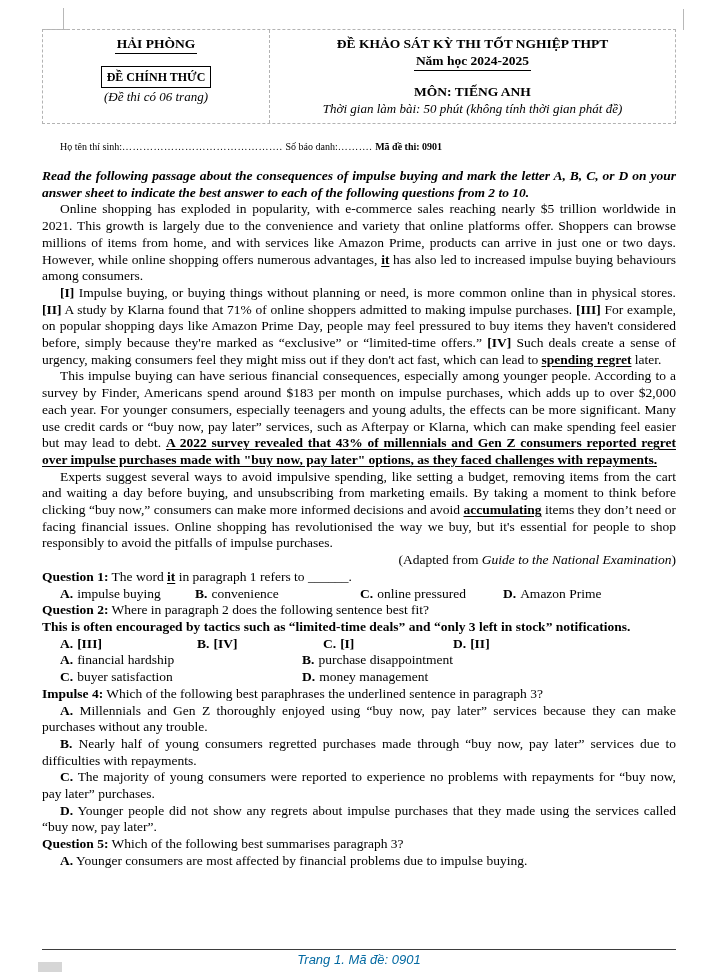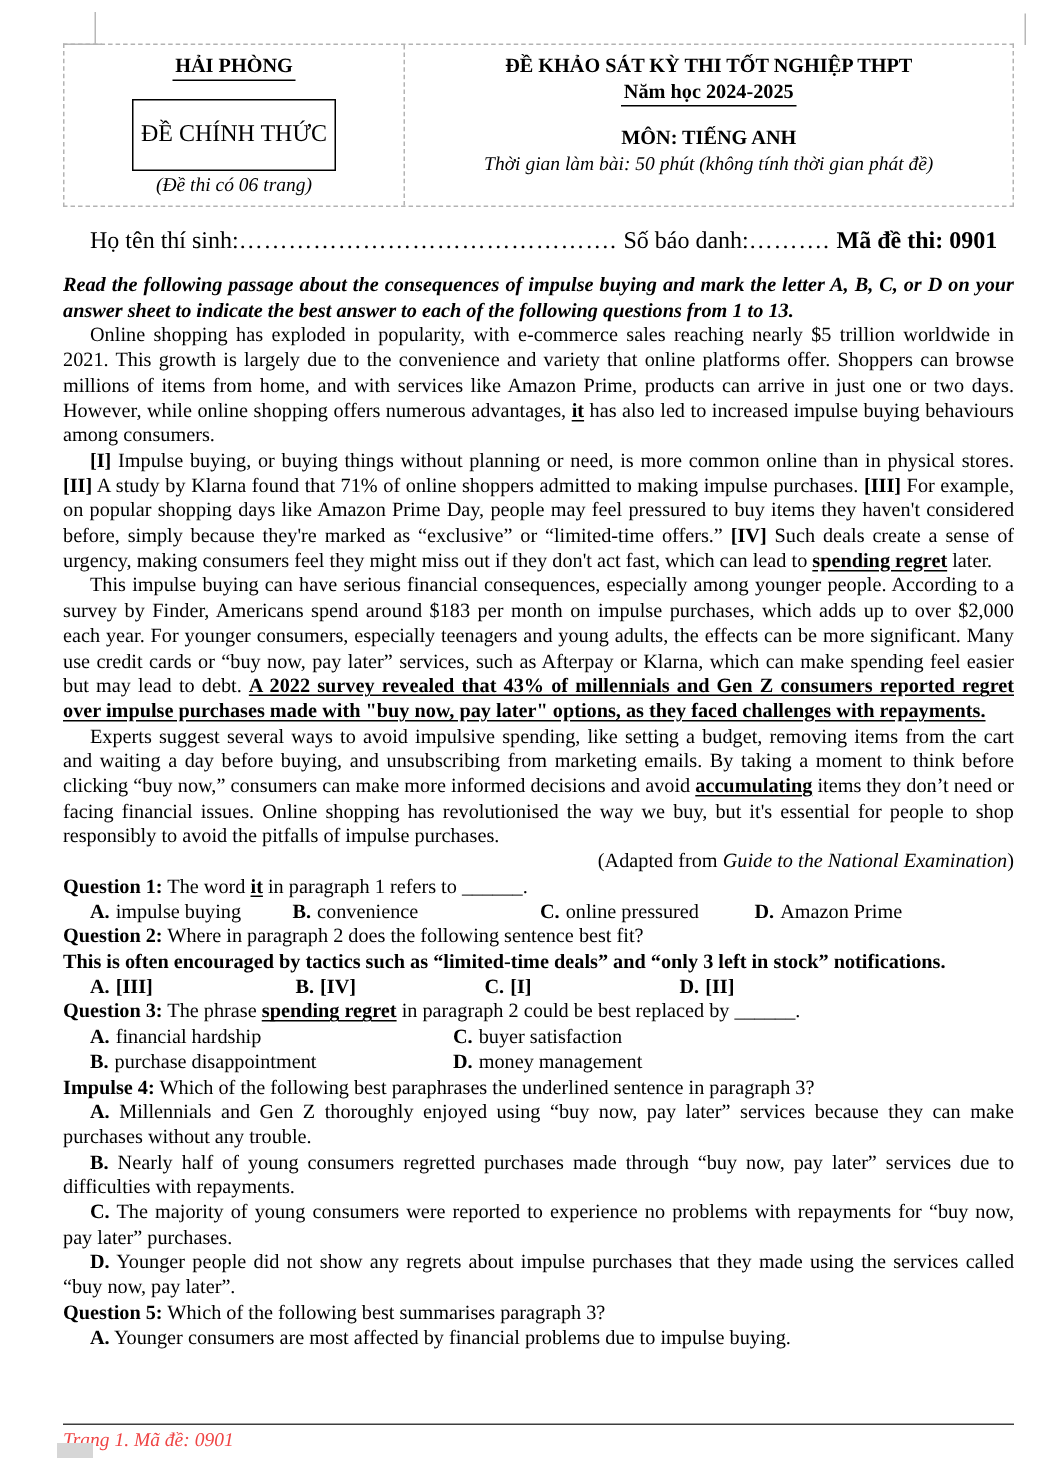--- a/index.html
+++ b/index.html
@@ -14,26 +14,26 @@
   .content { position:absolute; left:42px; top:0; width:634px; }
 
   
   .exam-header { margin-top:29px; display:flex; border:1px dashed #b3b3b3; }
   .hcell { text-align:center; padding:5px 4px 6px; box-sizing:border-box; }
   .hcell-left { width:226px; }
   .hcell-right { flex:1; border-left:1px dashed #b3b3b3; padding-left:6px; padding-right:6px; }
   .hb { font-weight:bold; font-size:13.5px; line-height:17px; }
   .u-line { display:inline-block; border-bottom:1.6px solid #000; padding:0 2px 1px; }
   .boxed-wrap { margin-top:12px; line-height:20px; }
-  .boxed { display:inline-block; border:1.5px solid #000; padding:13px 5px; font-weight:normal; font-size:16px; }
+  .boxed { display:inline-block; border:1.5px solid #000; padding:0 5px; font-weight:bold; font-size:12px; }
   .gap12 { height:12px; }
   .hnote { font-style:italic; font-size:13px; line-height:16px; margin-top:1px; }
 
   
-  .candidate-line { margin-top:14px; padding-left:18px; font-size:16px; line-height:18px; white-space:nowrap; }
+  .candidate-line { margin-top:14px; padding-left:18px; font-size:10px; line-height:18px; white-space:nowrap; }
   .candidate-line .dots { letter-spacing:0.5px; }
   .candidate-line b { font-weight:bold; }
 
   
   .para, .q, .opts, .source-line, .q-bold {
     margin:0; font-size:13.5px; line-height:16.7px;
   }
   .para, .q, .q-bold { text-align:justify; }
   .directions { margin:12px 0 0 0; font-size:13.5px; line-height:16.7px; font-weight:bold; font-style:italic; text-align:justify; }
   .indent { text-indent:18px; }
@@ -45,23 +45,23 @@
   .opts { display:grid; padding-left:18px; }
   .opts .opt b { margin-right:4px; }
   .opts-q1 { grid-template-columns:135px 165px 143px 1fr; }
   .opts-q2 { grid-template-columns:137px 126px 130px 1fr; font-weight:bold; }
   .opts-q3 { grid-template-columns:242px 1fr; }
 
   
   .footer {
     position:absolute; left:42px; right:32px; top:949px;
     border-top:1px solid #3d3d3d;
-    text-align:left; font-style:italic; color:#ef4444;
+    text-align:center; font-style:italic; color:#0369a1;
     font-size:13px; line-height:16px; padding-top:2px;
-    font-family: Liberation Serif, serif;
+    font-family: Liberation Sans, sans-serif;
   }
 
   
   .mark { position:absolute; background:#b8b8b8; }
   .mark-tl-v { left:63px; top:8px; width:1px; height:22px; }
   .mark-tl-h { left:42px; top:29px; width:26px; height:1px; }
   .mark-tr-v { left:683px; top:9px; width:1px; height:21px; }
   .artifact-box { position:absolute; left:38px; top:962px; width:24px; height:10px; background:#d6d6d6; }
 </style>
 </head>
@@ -86,21 +86,21 @@
         <div class="gap12"></div>
         <div class="hb" data-bind="header.right.subject">MÔN: TIẾNG ANH</div>
         <div class="hnote" data-bind="header.right.duration">Thời gian làm bài: 50 phút (không tính thời gian phát đề)</div>
       </div>
     </div>
 
     <div class="candidate-line">
       <span data-bind="candidate_line.name_label">Họ tên thí sinh:</span><span class="dots" data-bind="candidate_line.name_dots">………………………………………. </span><span data-bind="candidate_line.sbd_label">Số báo danh:</span><span class="dots" data-bind="candidate_line.sbd_dots">………. </span><b data-bind="candidate_line.exam_code">Mã đề thi: 0901</b>
     </div>
 
-    <p class="directions" data-bind="directions">Read the following passage about the consequences of impulse buying and mark the letter A, B, C, or D on your answer sheet to indicate the best answer to each of the following questions from 1 to 13.</p>
+    <p class="directions" data-bind="directions">Read the following passage about the consequences of impulse buying and mark the letter A, B, C, or D on your answer sheet to indicate the best answer to each of the following questions from 2 to 10.</p>
 
     <p class="para indent" data-bind-rich="passage.p1"><span>Online shopping has exploded in popularity, with e-commerce sales reaching nearly $5 trillion worldwide in 2021. This growth is largely due to the convenience and variety that online platforms offer. Shoppers can browse millions of items from home, and with services like Amazon Prime, products can arrive in just one or two days. However, while online shopping offers numerous advantages, </span><span style="font-weight: bold; text-decoration: underline; text-underline-offset: 2px;">it</span><span> has also led to increased impulse buying behaviours among consumers.</span></p>
     <p class="para indent" data-bind-rich="passage.p2"><span style="font-weight: bold;">[I]</span><span> Impulse buying, or buying things without planning or need, is more common online than in physical stores. </span><span style="font-weight: bold;">[II]</span><span> A study by Klarna found that 71% of online shoppers admitted to making impulse purchases. </span><span style="font-weight: bold;">[III]</span><span> For example, on popular shopping days like Amazon Prime Day, people may feel pressured to buy items they haven't considered before, simply because they're marked as “exclusive” or “limited-time offers.” </span><span style="font-weight: bold;">[IV]</span><span> Such deals create a sense of urgency, making consumers feel they might miss out if they don't act fast, which can lead to </span><span style="font-weight: bold; text-decoration: underline; text-underline-offset: 2px;">spending regret</span><span> later.</span></p>
     <p class="para indent" data-bind-rich="passage.p3"><span>This impulse buying can have serious financial consequences, especially among younger people. According to a survey by Finder, Americans spend around $183 per month on impulse purchases, which adds up to over $2,000 each year. For younger consumers, especially teenagers and young adults, the effects can be more significant. Many use credit cards or “buy now, pay later” services, such as Afterpay or Klarna, which can make spending feel easier but may lead to debt. </span><span style="font-weight: bold; text-decoration: underline; text-underline-offset: 2px;">A 2022 survey revealed that 43% of millennials and Gen Z consumers reported regret over impulse purchases made with "buy now, pay later" options, as they faced challenges with repayments.</span></p>
     <p class="para indent" data-bind-rich="passage.p4"><span>Experts suggest several ways to avoid impulsive spending, like setting a budget, removing items from the cart and waiting a day before buying, and unsubscribing from marketing emails. By taking a moment to think before clicking “buy now,” consumers can make more informed decisions and avoid </span><span style="font-weight: bold; text-decoration: underline; text-underline-offset: 2px;">accumulating</span><span> items they don’t need or facing financial issues. Online shopping has revolutionised the way we buy, but it's essential for people to shop responsibly to avoid the pitfalls of impulse purchases.</span></p>
     <p class="source-line"><span data-bind="passage.source.prefix">(Adapted from </span><i data-bind="passage.source.title">Guide to the National Examination</i><span data-bind="passage.source.suffix">)</span></p>
 
     <p class="q"><b class="q-label" data-bind="questions.0.label">Question 1:</b><span data-bind-rich="questions.0.stem"><span> The word </span><span style="font-weight: bold; text-decoration: underline; text-underline-offset: 2px;">it</span><span> in paragraph 1 refers to ______.</span></span></p>
     <div class="opts opts-q1">
       <span class="opt"><b data-bind="questions.0.options.0.letter">A.</b><span data-bind="questions.0.options.0.text">impulse buying</span></span>
@@ -111,25 +111,24 @@
 
     <p class="q"><b class="q-label" data-bind="questions.1.label">Question 2:</b><span data-bind-rich="questions.1.stem"><span> Where in paragraph 2 does the following sentence best fit?</span></span></p>
     <p class="q-bold" data-bind-rich="questions.1.fit_sentence"><span style="font-weight: bold; margin-top: 22px;">This is often encouraged by tactics such as “limited-time deals” and “only 3 left in stock” notifications.</span></p>
     <div class="opts opts-q2">
       <span class="opt"><b data-bind="questions.1.options.0.letter">A.</b><span data-bind="questions.1.options.0.text">[III]</span></span>
       <span class="opt"><b data-bind="questions.1.options.1.letter">B.</b><span data-bind="questions.1.options.1.text">[IV]</span></span>
       <span class="opt"><b data-bind="questions.1.options.2.letter">C.</b><span data-bind="questions.1.options.2.text">[I]</span></span>
       <span class="opt"><b data-bind="questions.1.options.3.letter">D.</b><span data-bind="questions.1.options.3.text">[II]</span></span>
     </div>
 
-    <p class="q"><b class="q-label" data-bind="questions.2.label">Question 3:</b><span data-bind-rich="questions.2.stem"><span> The phrase </span><span style="font-weight: bold; text-decoration: underline; text-underline-offset: 2px;">spending regret</span><span> in paragraph 2 could be best replaced by ______.</span></span></p>
     <div class="opts opts-q3">
       <span class="opt"><b data-bind="questions.2.options.0.letter">A.</b><span data-bind="questions.2.options.0.text">financial hardship</span></span>
+      <span class="opt"><b data-bind="questions.2.options.1.letter">B.</b><span data-bind="questions.2.options.1.text">purchase disappointment</span></span>
       <span class="opt"><b data-bind="questions.2.options.2.letter">C.</b><span data-bind="questions.2.options.2.text">buyer satisfaction</span></span>
-      <span class="opt"><b data-bind="questions.2.options.1.letter">B.</b><span data-bind="questions.2.options.1.text">purchase disappointment</span></span>
       <span class="opt"><b data-bind="questions.2.options.3.letter">D.</b><span data-bind="questions.2.options.3.text">money management</span></span>
     </div>
 
     <p class="q"><b class="q-label" data-bind="questions.3.label">Impulse 4:</b><span data-bind-rich="questions.3.stem"><span> Which of the following best paraphrases the underlined sentence in paragraph 3?</span></span></p>
     <p class="para indent"><b data-bind="questions.3.options.0.letter">A.</b> <span data-bind="questions.3.options.0.text">Millennials and Gen Z thoroughly enjoyed using “buy now, pay later” services because they can make purchases without any trouble.</span></p>
     <p class="para indent"><b data-bind="questions.3.options.1.letter">B.</b> <span data-bind="questions.3.options.1.text">Nearly half of young consumers regretted purchases made through “buy now, pay later” services due to difficulties with repayments.</span></p>
     <p class="para indent"><b data-bind="questions.3.options.2.letter">C.</b> <span data-bind="questions.3.options.2.text">The majority of young consumers were reported to experience no problems with repayments for “buy now, pay later” purchases.</span></p>
     <p class="para indent"><b data-bind="questions.3.options.3.letter">D.</b> <span data-bind="questions.3.options.3.text">Younger people did not show any regrets about impulse purchases that they made using the services called “buy now, pay later”.</span></p>
 
     <p class="q"><b class="q-label" data-bind="questions.4.label">Question 5:</b><span data-bind-rich="questions.4.stem"><span> Which of the following best summarises paragraph 3?</span></span></p>

